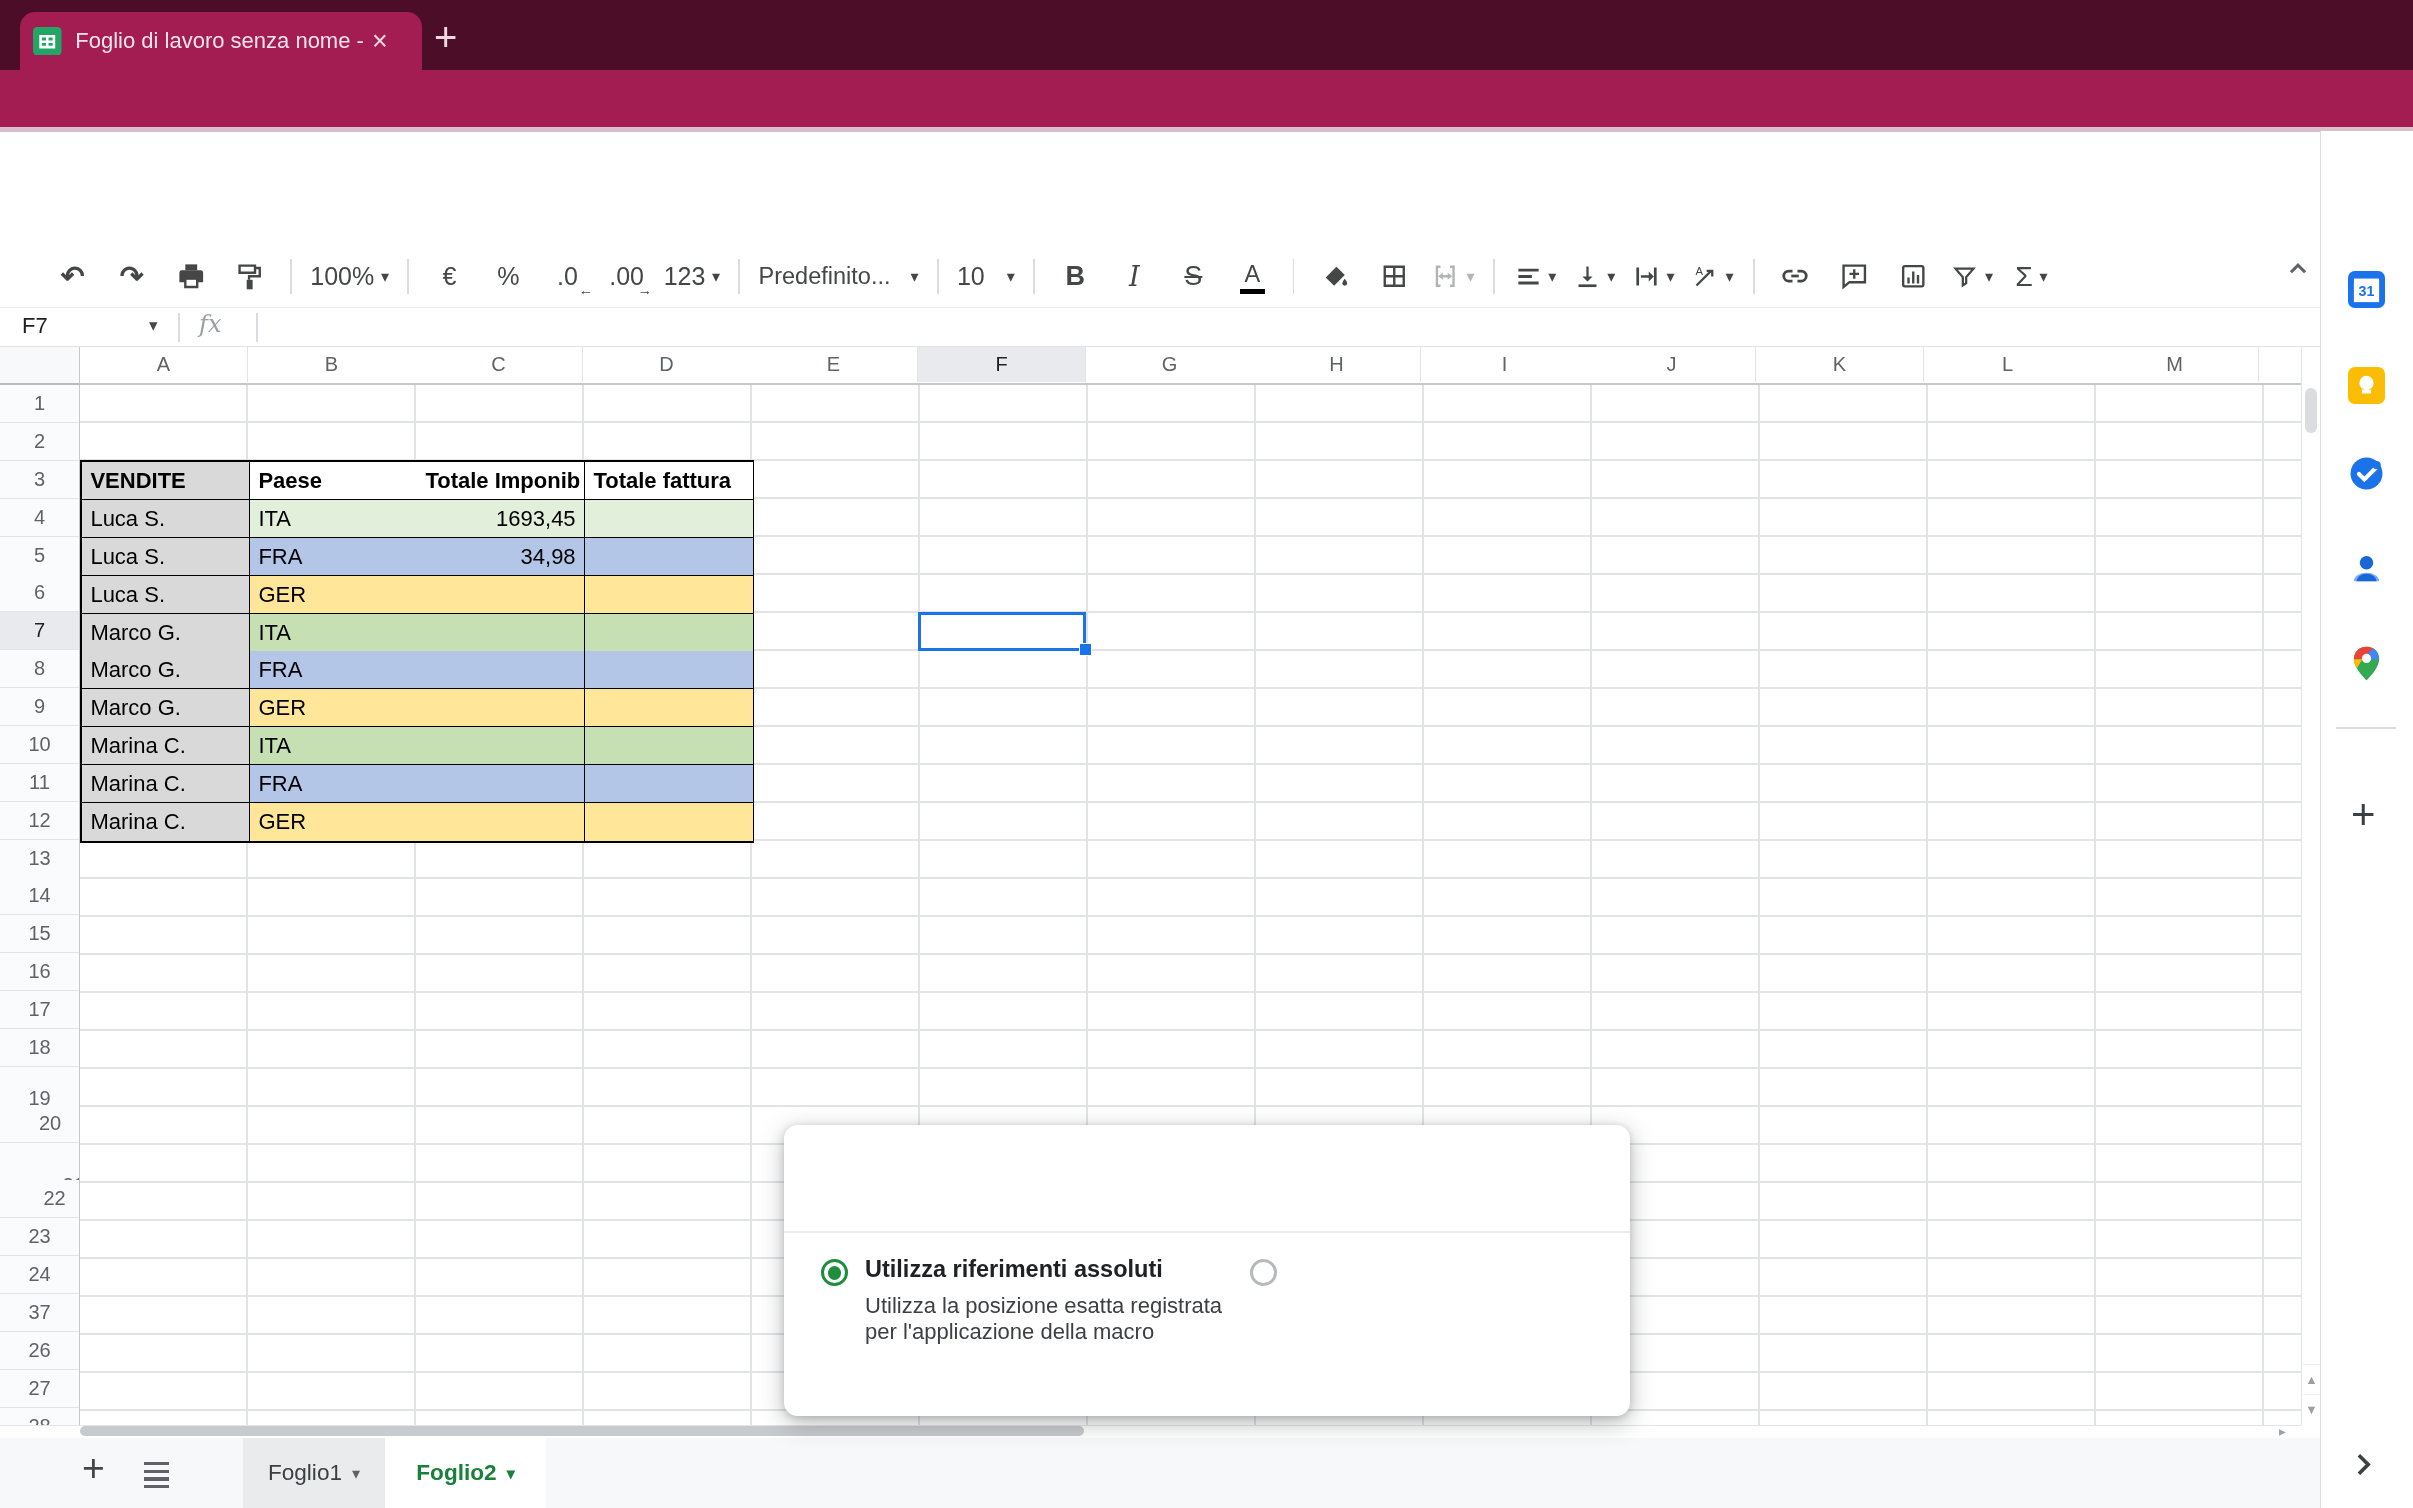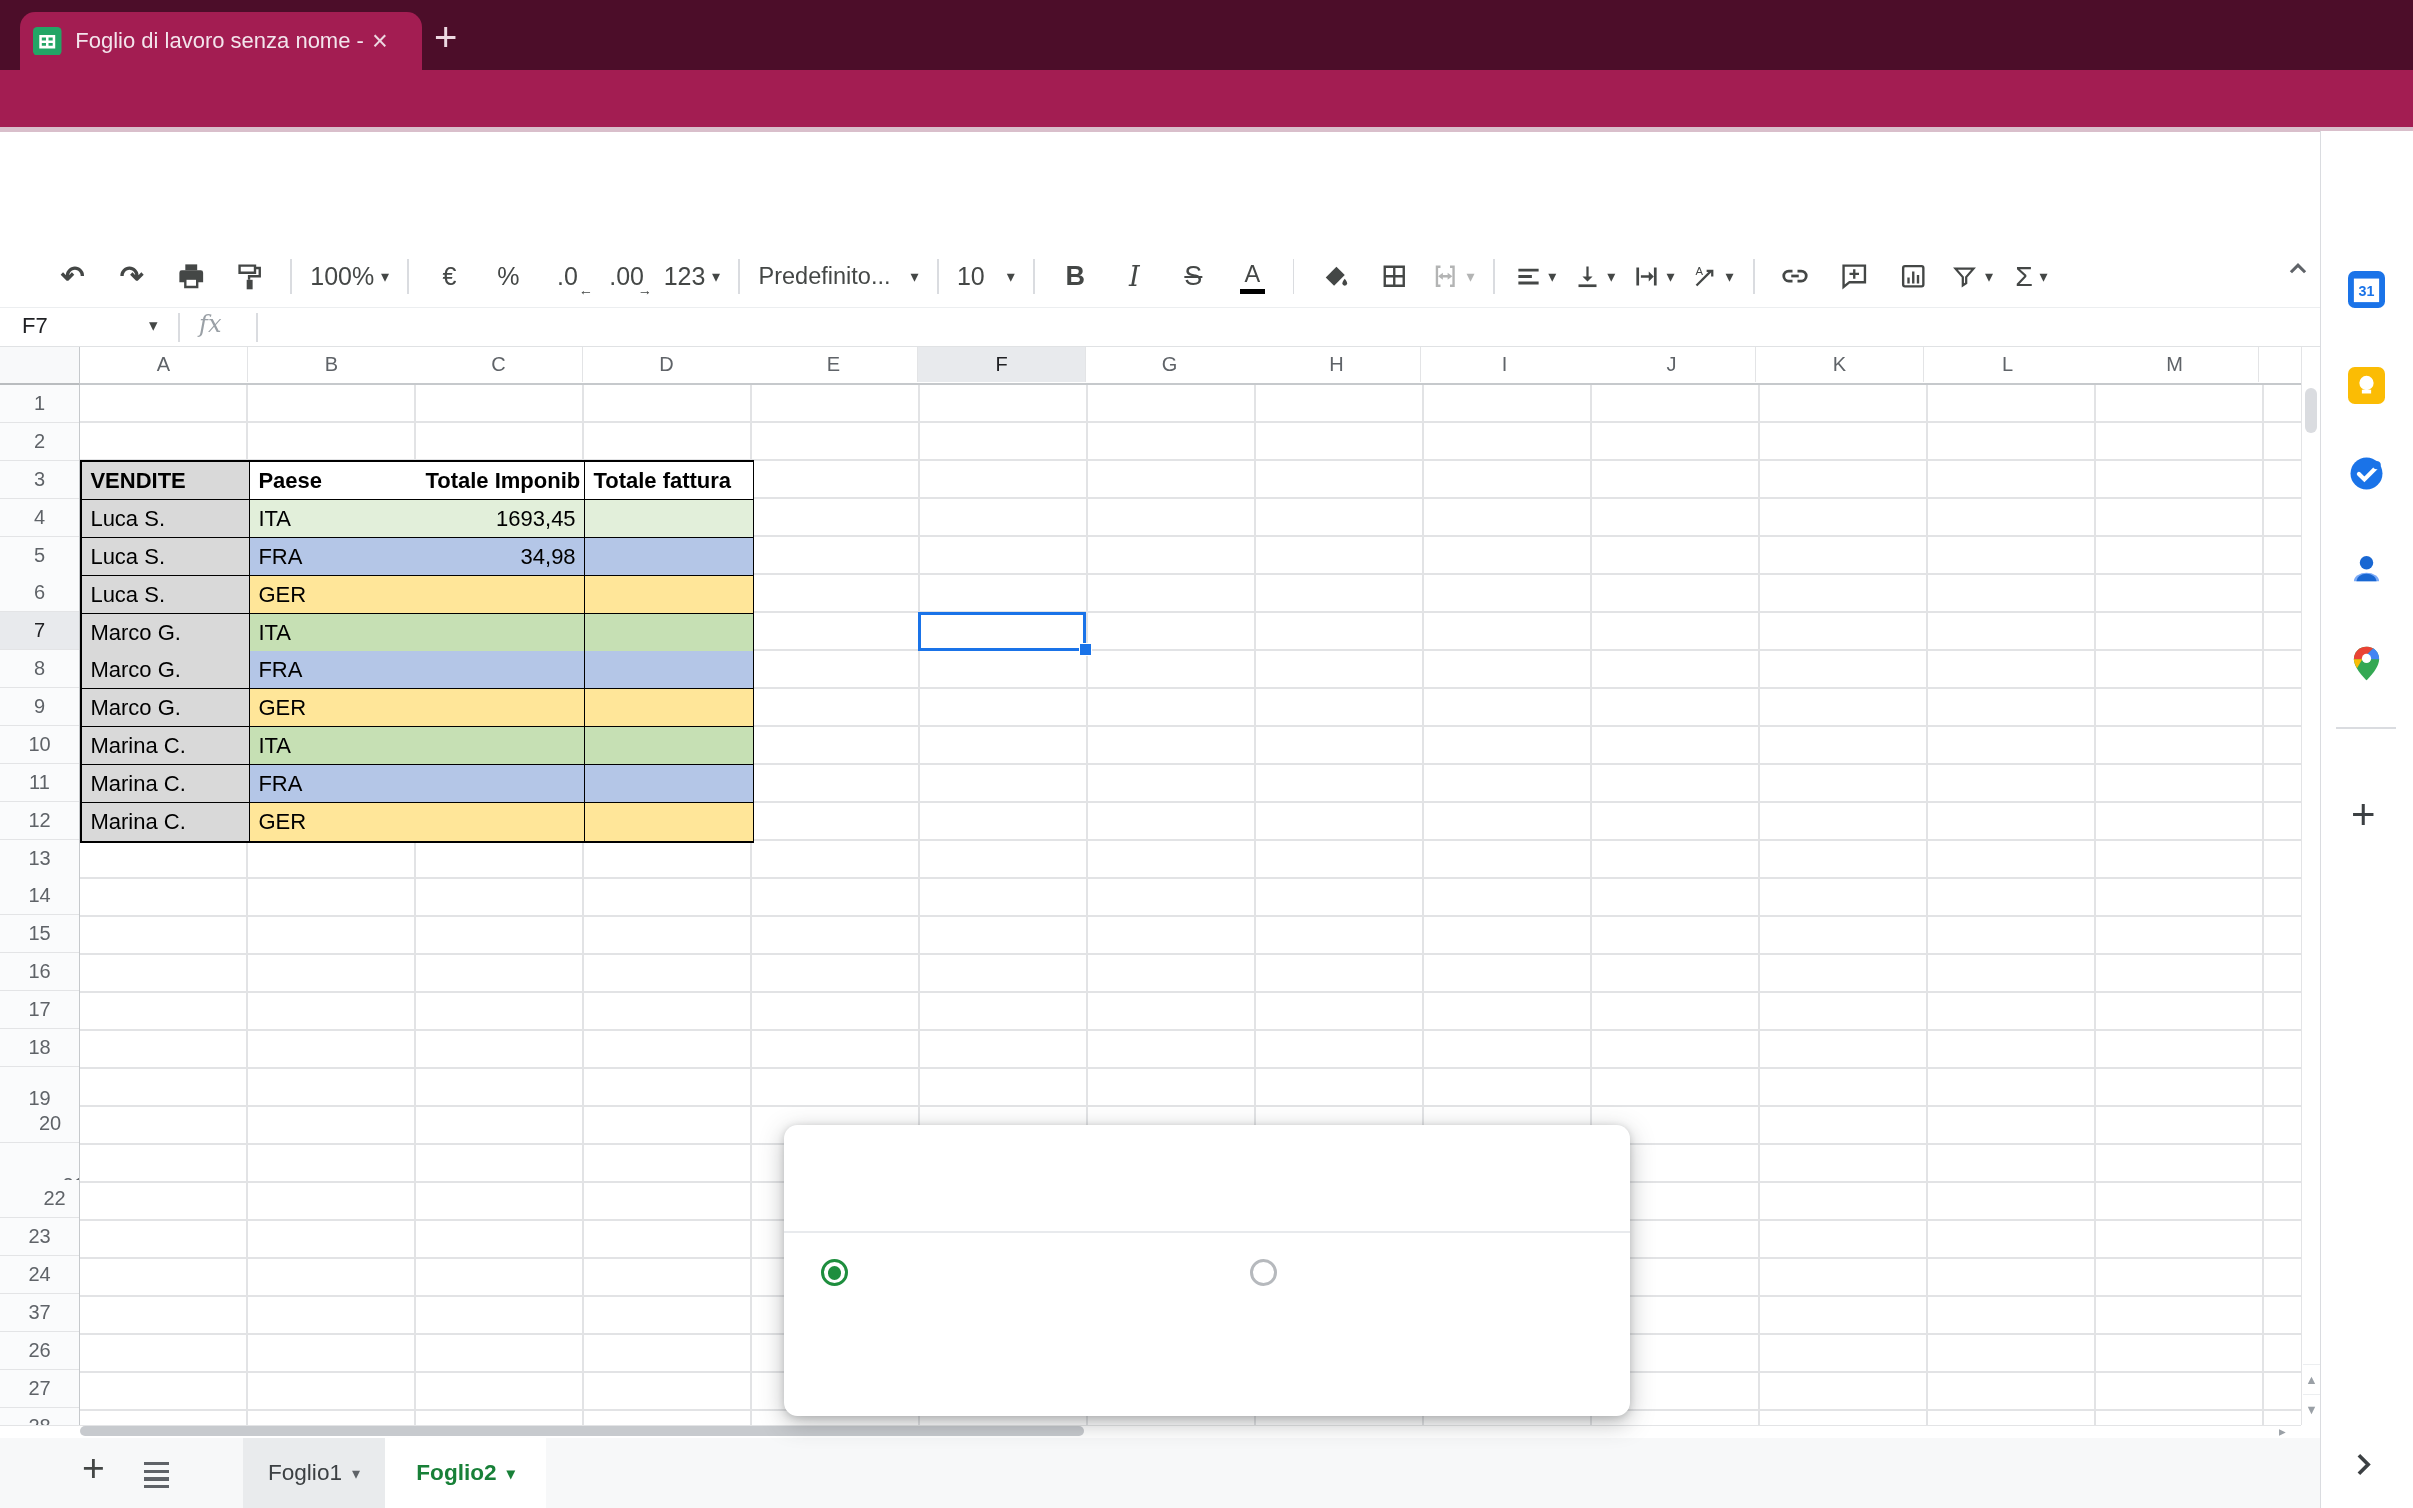--- a/index.html
+++ b/index.html
@@ -498,20 +498,24 @@
   <svg class="abs" id="spchevron" width="37" height="37" viewBox="0 0 24 24">
       <path d="M9 6l6 6-6 6" fill="none" stroke="#3c4043" stroke-width="2.4"></path>
     </svg>
 
   <div class="abs" id="dlg">
     <div id="dlghr"></div>
     <div class="opt" id="opt1">
       <span class="radio on">
           <span></span>
         </span>
+      <span>
+          <div class="optlabel">Utilizza riferimenti assoluti</div>
+      <div class="optdesc">Utilizza la posizione esatta registrata per l'applicazione della macro</div>
+        </span>
     </div>
     <div class="opt" id="opt2">
       <span class="radio off"></span>
     </div>
   </div>
 
 </div>
 
 
 </body></html>

